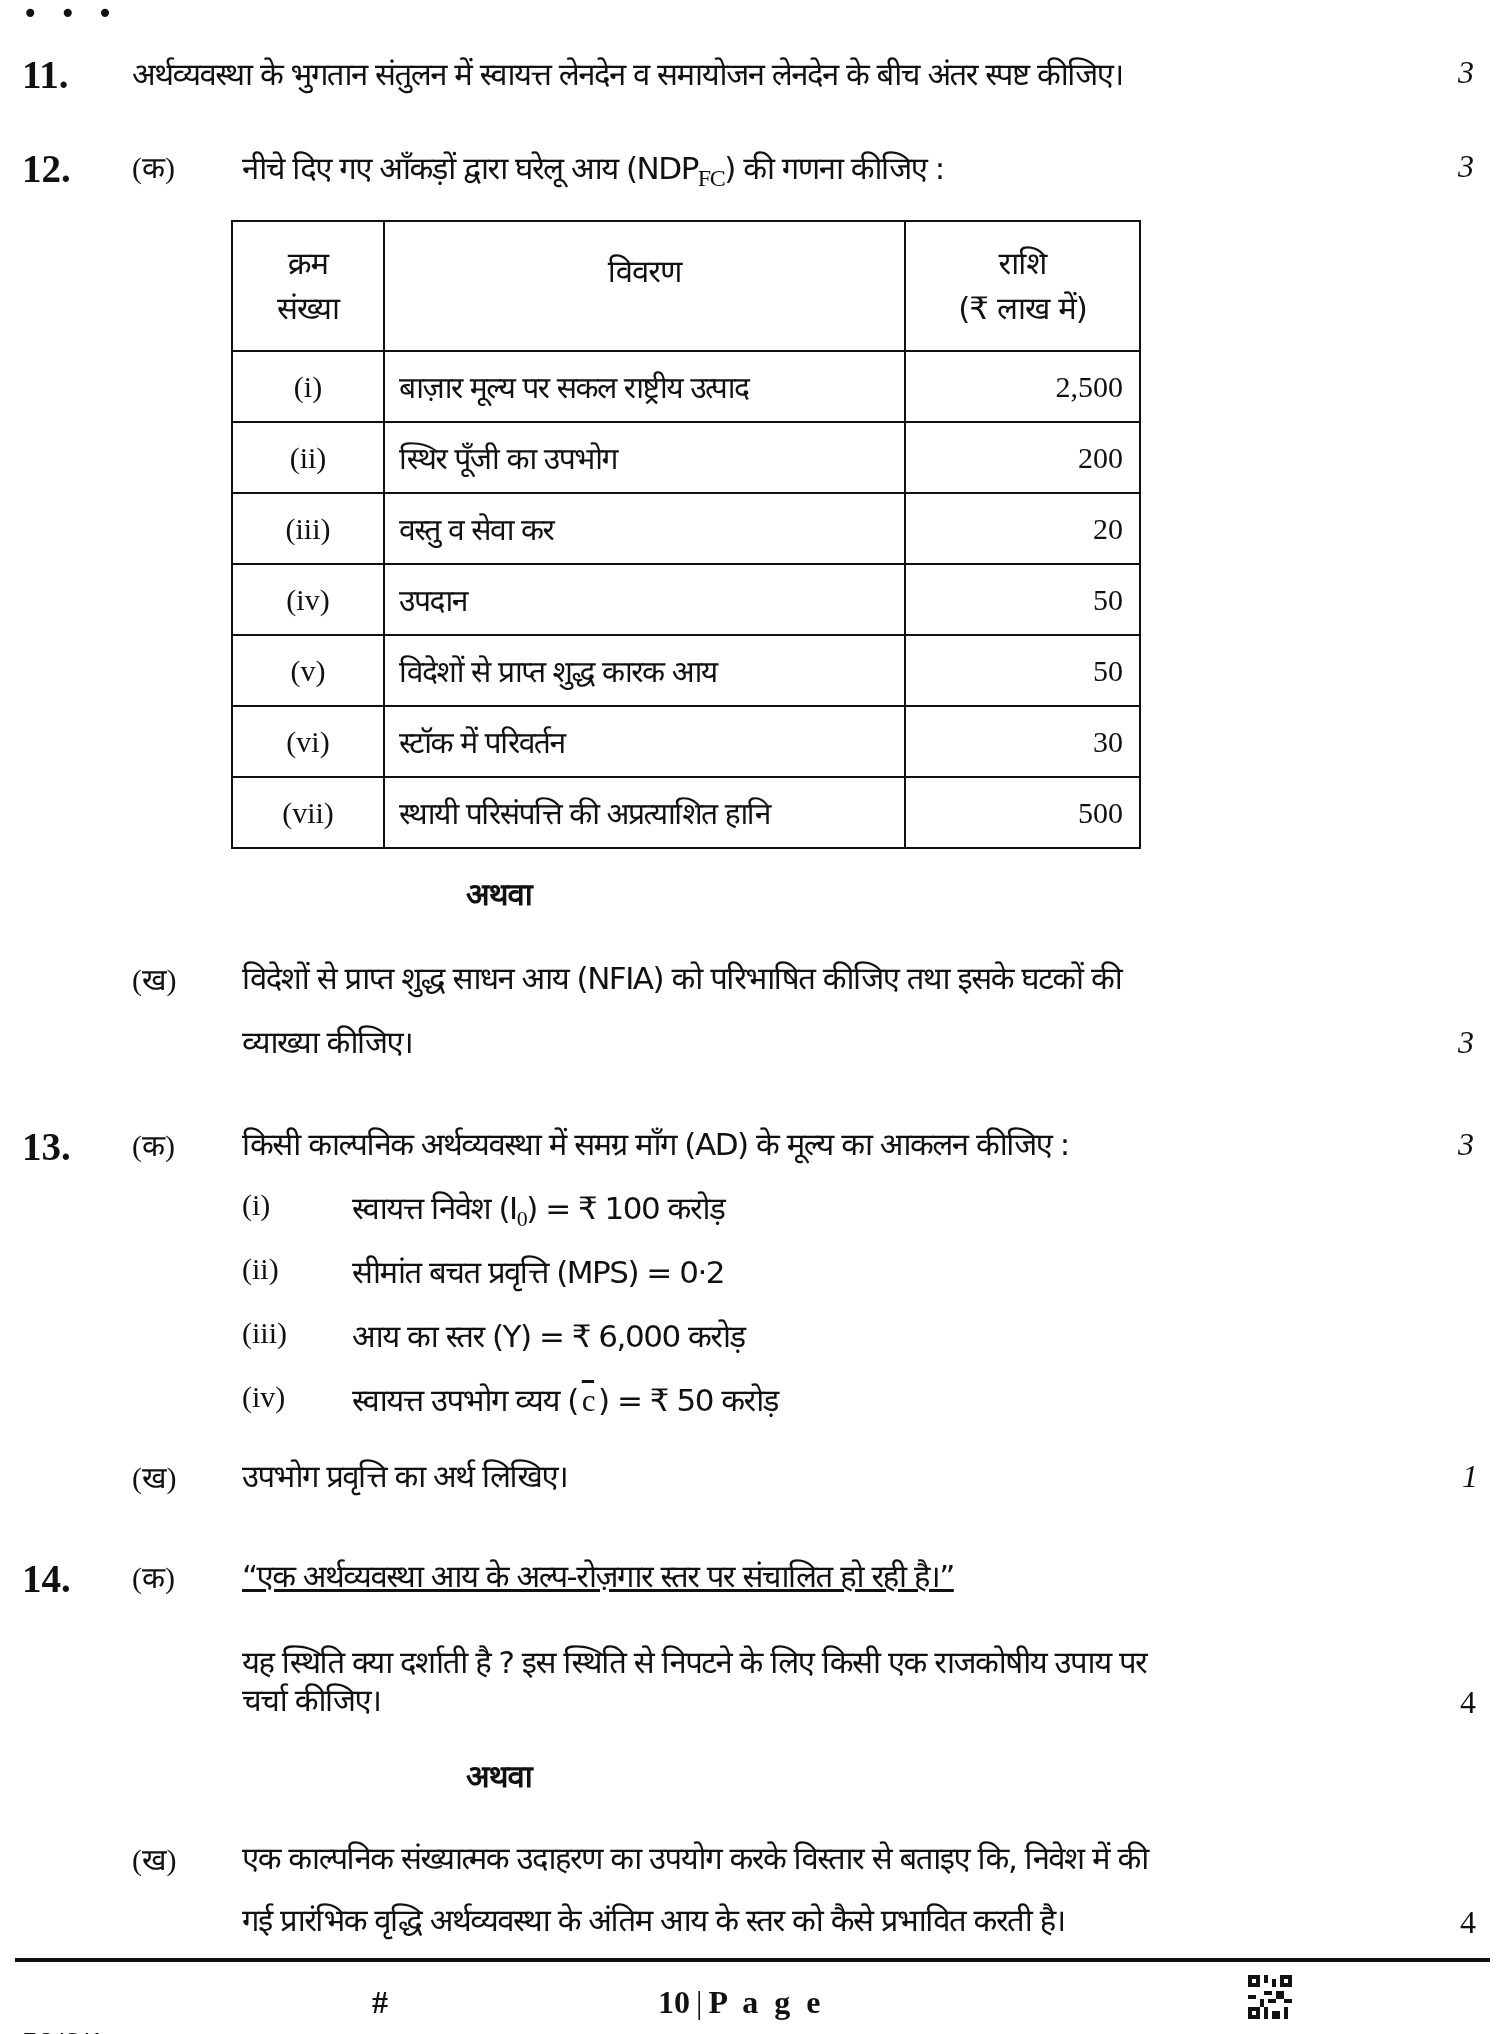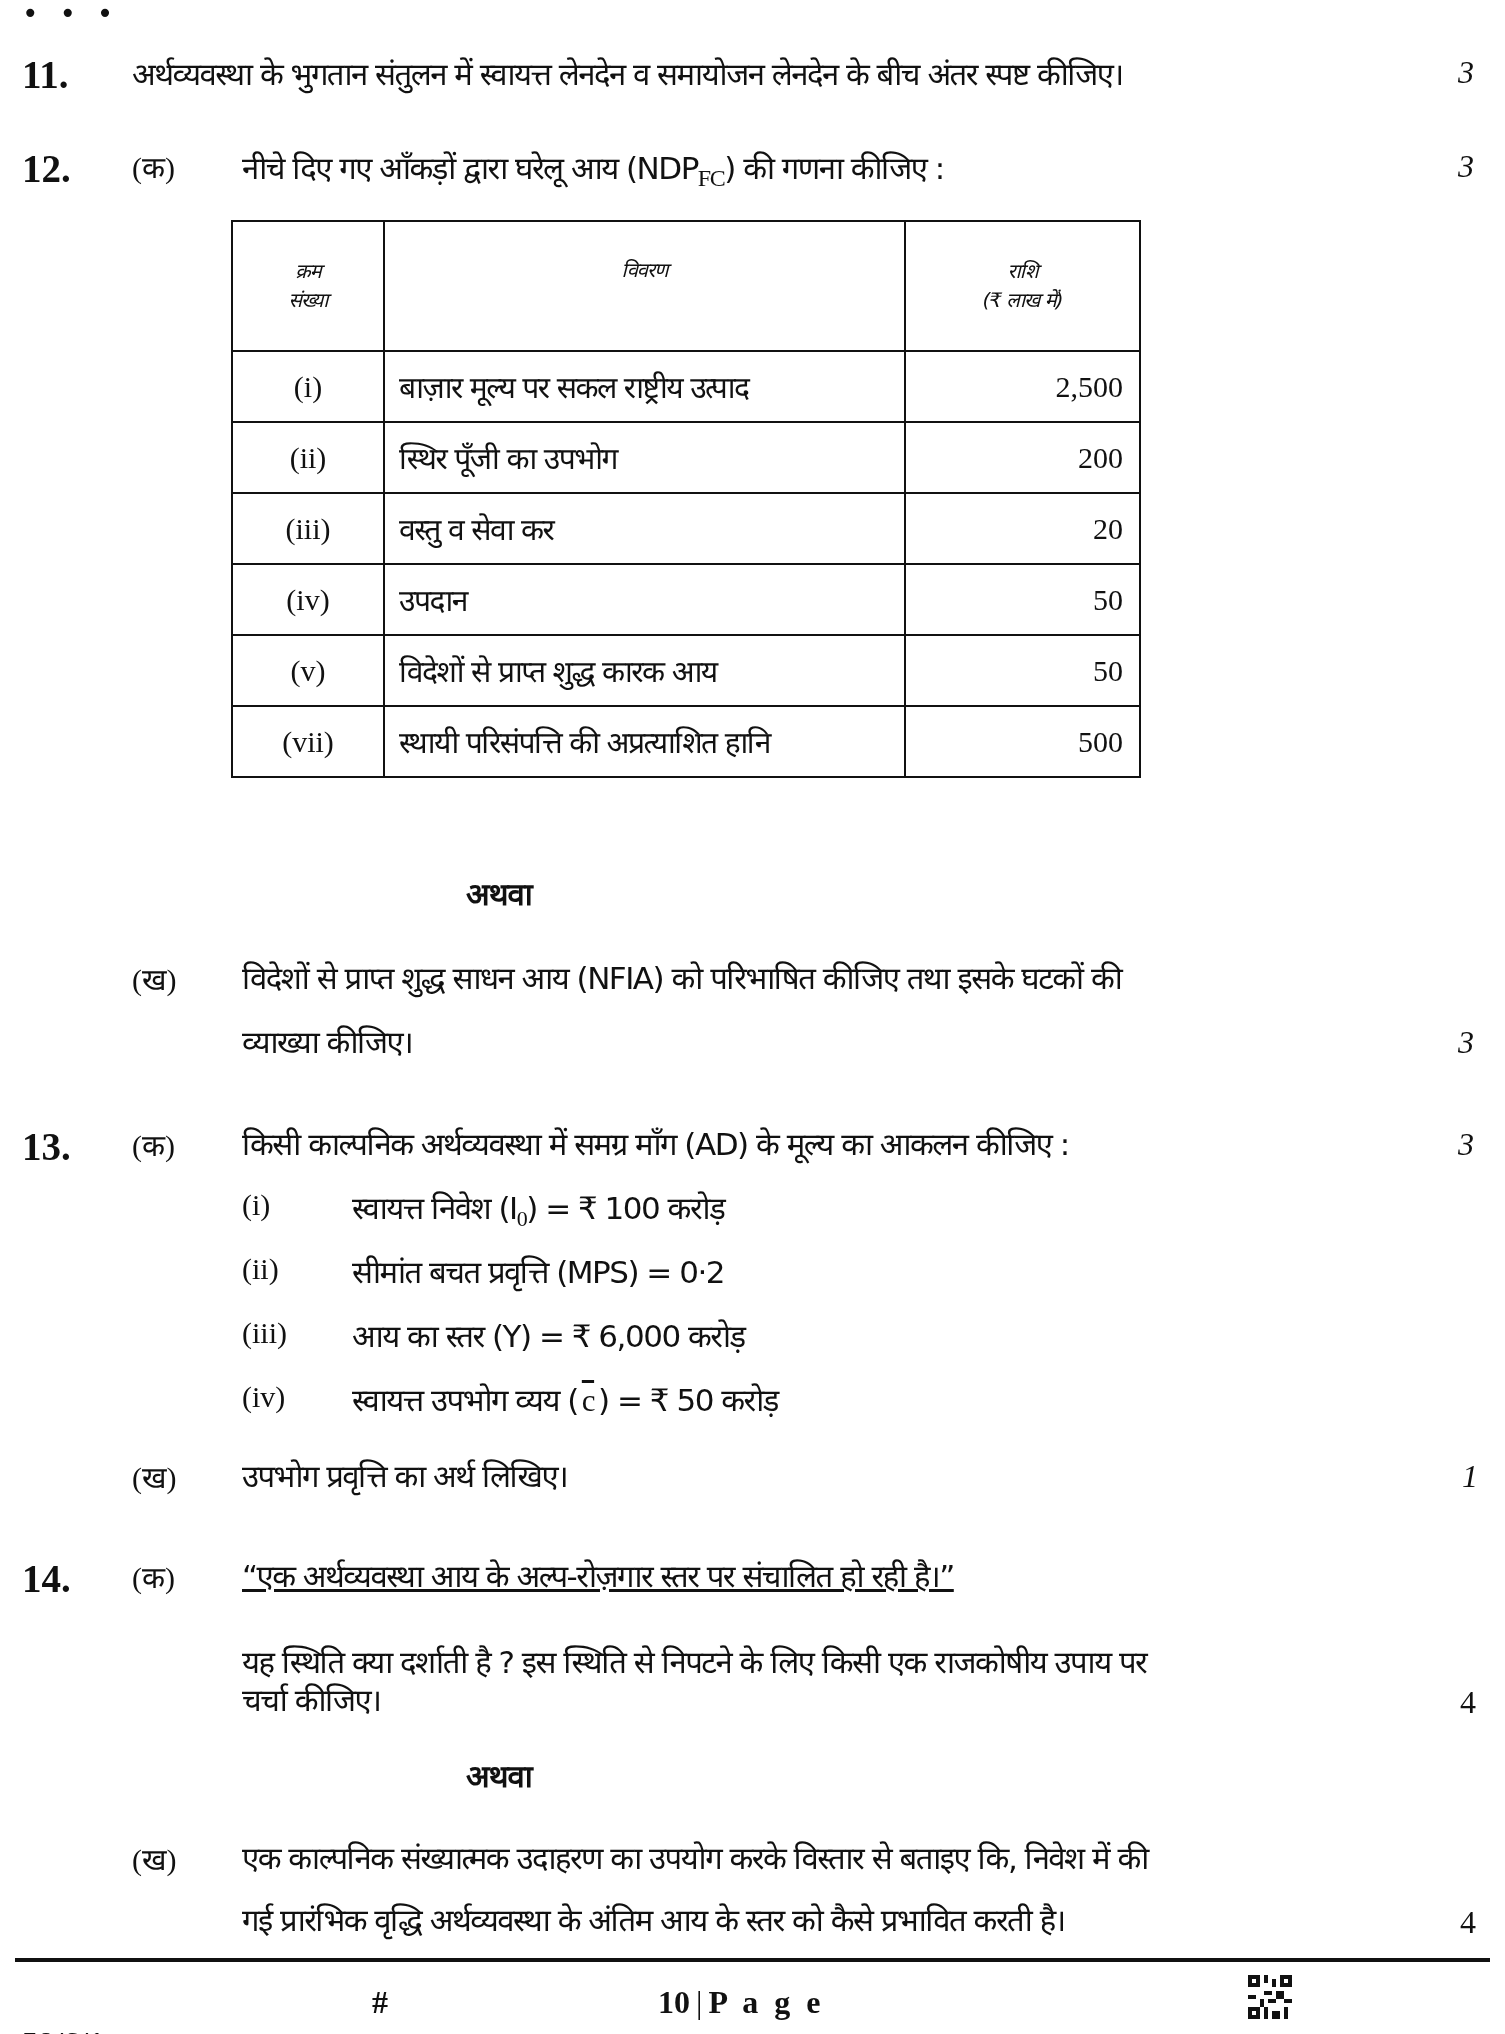--- a/index.html
+++ b/index.html
@@ -8,21 +8,21 @@
   .abs { position:absolute; }
   .dots { left:22px; top:4px; font-size:28px; letter-spacing:6px; line-height:20px; font-family:"DejaVu Sans",sans-serif; }
   .qno { font-weight:bold; font-size:39px; font-family:"Liberation Serif",serif; }
   .part { font-size:30px; font-family:"Liberation Serif",serif; }
   .txt { font-size:31px; font-family:"DejaVu Sans",sans-serif; letter-spacing:-1.5px; }
   .marks { font-size:32px; font-style:italic; font-family:"Liberation Serif",serif; }
   .or { font-size:31px; font-weight:bold; font-family:"DejaVu Sans",sans-serif; letter-spacing:-1px; }
   .sub { font-size:30px; font-family:"Liberation Serif",serif; }
   table.data { position:absolute; left:231px; top:220px; border-collapse:collapse; width:910px; }
   table.data td, table.data th { border:2px solid #111; font-weight:normal; }
-  table.data th { height:126px; font-size:20px; font-family:"DejaVu Sans",sans-serif; letter-spacing:-1px; line-height:1.45; text-align:center;font-style:italic; }
+  table.data th { height:126px; font-size:31px; font-family:"DejaVu Sans",sans-serif; letter-spacing:-1px; line-height:1.45; text-align:center; }
   table.data td { height:67px; font-size:30px; }
   td.sn { width:148px; text-align:center; font-family:"Liberation Serif",serif; }
   td.desc { padding-left:14px; font-family:"DejaVu Sans",sans-serif; letter-spacing:-1.5px; }
   td.amt { width:216px; text-align:right; padding-right:16px; font-family:"Liberation Serif",serif; font-size:32px; }
   .footer-line { left:15px; top:1958px; width:1475px; height:4px; background:#111; }
   .foot { font-family:"Liberation Serif",serif; font-weight:bold; font-size:32px; }
   .qr { left:1248px; top:1974px; width:44px; height:46px; }
 </style>
 </head>
 <body>
@@ -74,20 +74,25 @@
     </tr>
     <tr>
       <td class="sn">(iv)</td>
       <td class="desc">उपदान</td>
       <td class="amt">50</td>
     </tr>
     <tr>
       <td class="sn">(v)</td>
       <td class="desc">विदेशों से प्राप्त शुद्ध कारक आय</td>
       <td class="amt">50</td>
+    </tr>
+    <tr>
+      <td class="sn">(vi)</td>
+      <td class="desc">स्टॉक में परिवर्तन</td>
+      <td class="amt">30</td>
     </tr>
     <tr>
       <td class="sn">(vii)</td>
       <td class="desc">स्थायी परिसंपत्ति की अप्रत्याशित हानि</td>
       <td class="amt">500</td>
     </tr>
   </tbody>
 </table>
 
 <div class="abs or" style="left:466px;top:872px;">अथवा</div>

